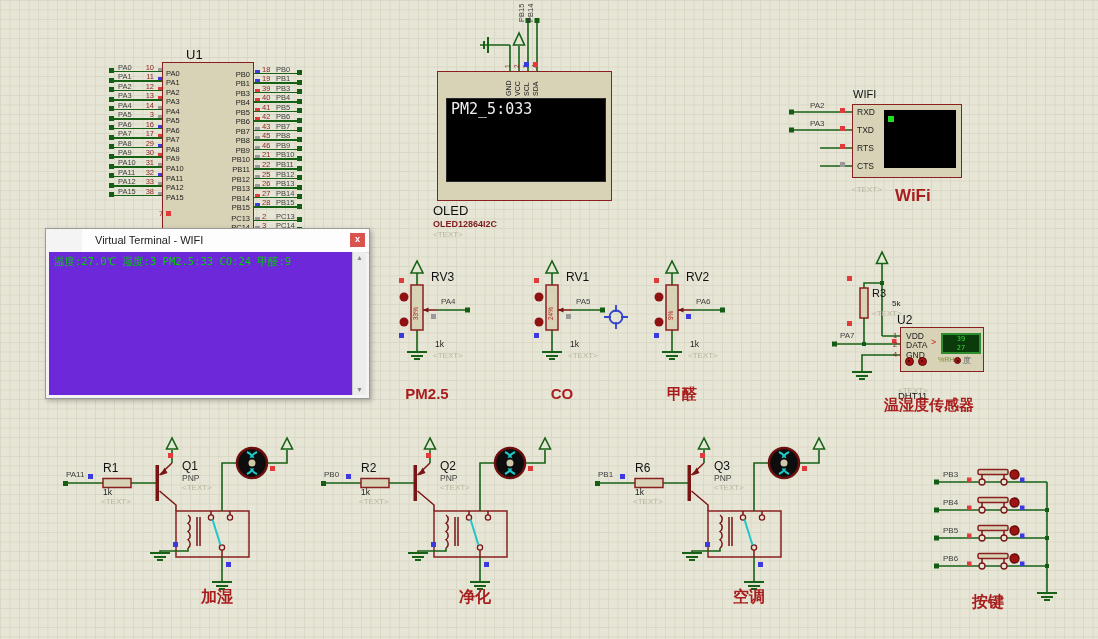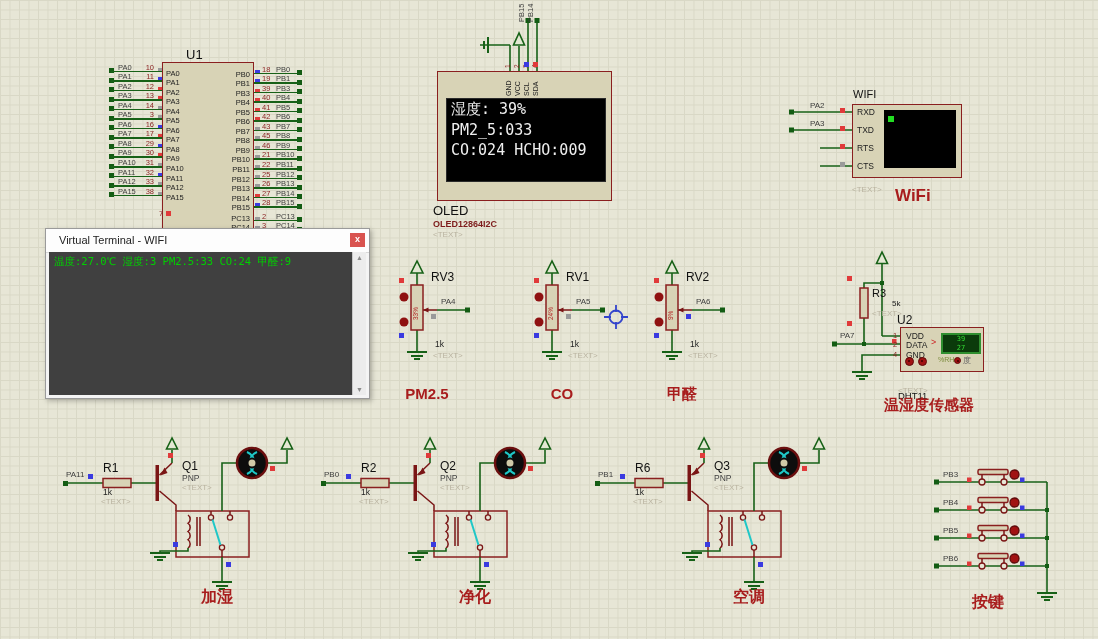--- a/index.html
+++ b/index.html
@@ -52,26 +52,26 @@
   
   .driver{position:absolute;top:0;width:0;height:0;overflow:visible;}
   .drivers-host .driver:nth-of-type(1){left:0;}
   .drivers-host .driver:nth-of-type(2){left:258px;}
   .drivers-host .driver:nth-of-type(3){left:532px;}
   
   .keyrow{position:relative;width:130px;height:28px;}
   .keyrow .klab{position:absolute;left:13px;top:2px;font-size:8px;color:#3d3d3d;}
   
   .vterm{position:absolute;left:45px;top:228px;width:325px;height:171px;z-index:40;
-         background:#f4f4f4;border:1px solid #9a9a9a;box-sizing:border-box;box-shadow:2px 2px 5px rgba(0,0,0,0.25);}
+         background:#f4f4f4;border:1px solid #9a9a9a;box-sizing:border-box;box-shadow:2px 2px 5px rgba(0,0,0,0.25);padding-left:36px;}
   .vt-title{position:relative;height:23px;background:#fdfdfd;border-bottom:1px solid #d8d8d8;}
   .vt-title .t{position:absolute;left:13px;top:5px;font-size:11px;color:#222;}
   .vt-close{position:absolute;right:4px;top:4px;width:15px;height:14px;background:#d9534f;color:#fff;
             font-size:9px;font-weight:bold;text-align:center;line-height:13px;cursor:pointer;}
-  .vt-body{position:absolute;left:3px;right:3px;top:23px;bottom:3px;background:#404040;}
+  .vt-body{position:absolute;left:3px;right:3px;top:23px;bottom:3px;background:#6d28d9;}
   .vt-line{position:absolute;left:5px;top:3px;font-family:"DejaVu Sans Mono","Liberation Mono",monospace;
            font-size:10.5px;color:#00cf00;white-space:nowrap;}
   .vt-scroll{position:absolute;right:0;top:0;bottom:0;width:13px;background:#ececec;border-left:1px solid #c9c9c9;}
   .vt-scroll .up{position:absolute;top:2px;left:0;right:0;text-align:center;font-size:7px;color:#8a8a8a;}
   .vt-scroll .dn{position:absolute;bottom:2px;left:0;right:0;text-align:center;font-size:7px;color:#8a8a8a;}
   
   .oled-screen{position:absolute;left:446px;top:98px;width:160px;height:84px;background:#000;border:1px solid #2a2a2a;box-sizing:border-box;}
   .oled-line{height:20.5px;line-height:20.5px;padding-left:4px;color:#efefef;
              font-family:"DejaVu Sans Mono","Liberation Mono",monospace;font-size:15px;white-space:nowrap;}
   .dht-disp{position:absolute;left:941px;top:333px;width:40px;height:21px;background:#0b3b0b;border:2px solid #2f8f2f;box-sizing:border-box;}
@@ -410,23 +410,21 @@
     <i class="sq" style="left:533px;top:62px;" data-state="red"></i>
 
     <div class="body abs" style="left:437px;top:71px;width:175px;height:130px;"></div>
     <span class="vtext" style="left:505px;top:96px;">GND</span>
     <span class="vtext" style="left:514px;top:96px;">VCC</span>
     <span class="vtext" style="left:523px;top:96px;">SCL</span>
     <span class="vtext" style="left:532px;top:96px;">SDA</span>
 
     <div class="oled-screen">
 
-        <div class="oled-line">湿度: 39%</div>
         <div class="oled-line">PM2_5:033</div>
-        <div class="oled-line">CO:024 HCHO:009</div>
       </div>
 
     <span class="ref" style="left:433px;top:203px;font-size:13px;">OLED</span>
     <span class="abs" style="left:433px;top:219px;font-size:9px;font-weight:bold;color:#7d1b1b;">OLED12864I2C</span>
     <span class="ph" style="left:433px;top:230px;">&lt;TEXT&gt;</span>
   </div>
 
   <div class="comp">
     <svg style="left:780px;top:85px;" width="190" height="120">
       <path class="w" d="M12 27 H72 M12 45 H72 M40 63 H72 M40 81 H72"></path>

